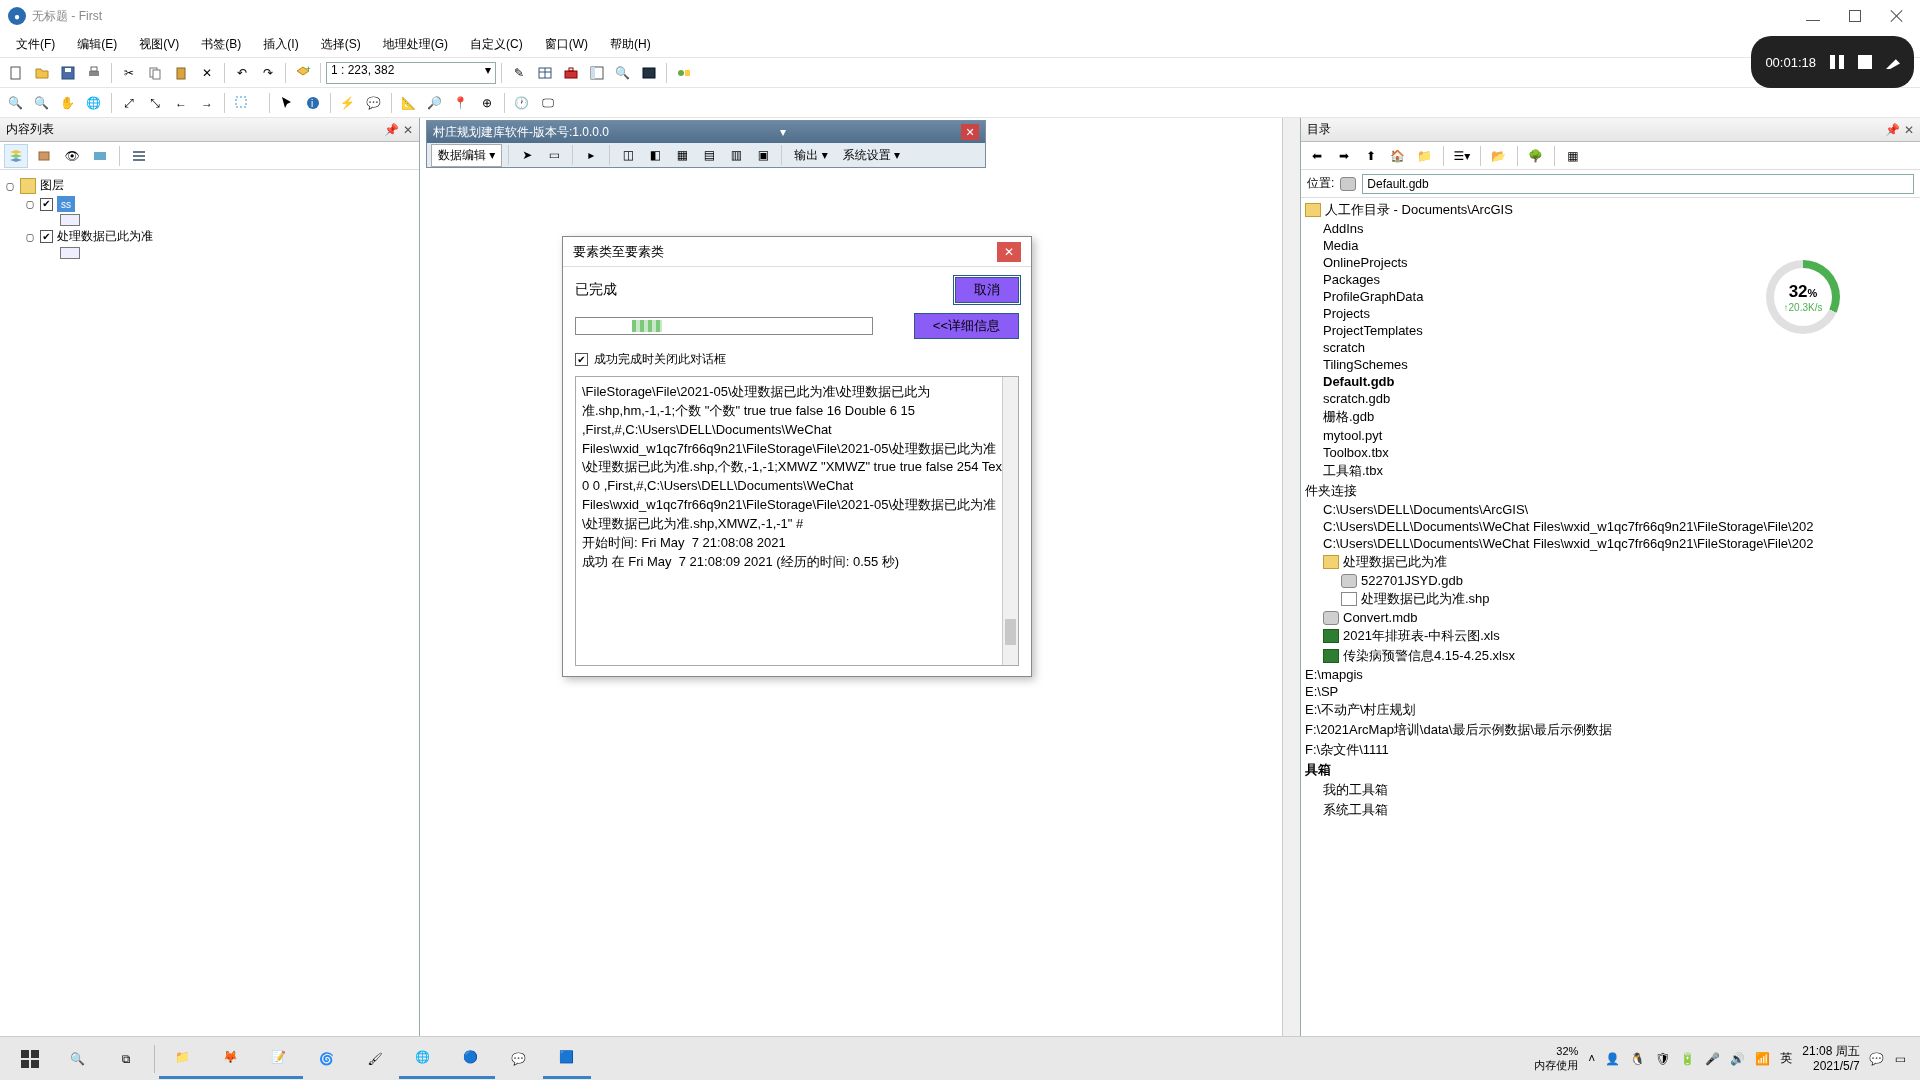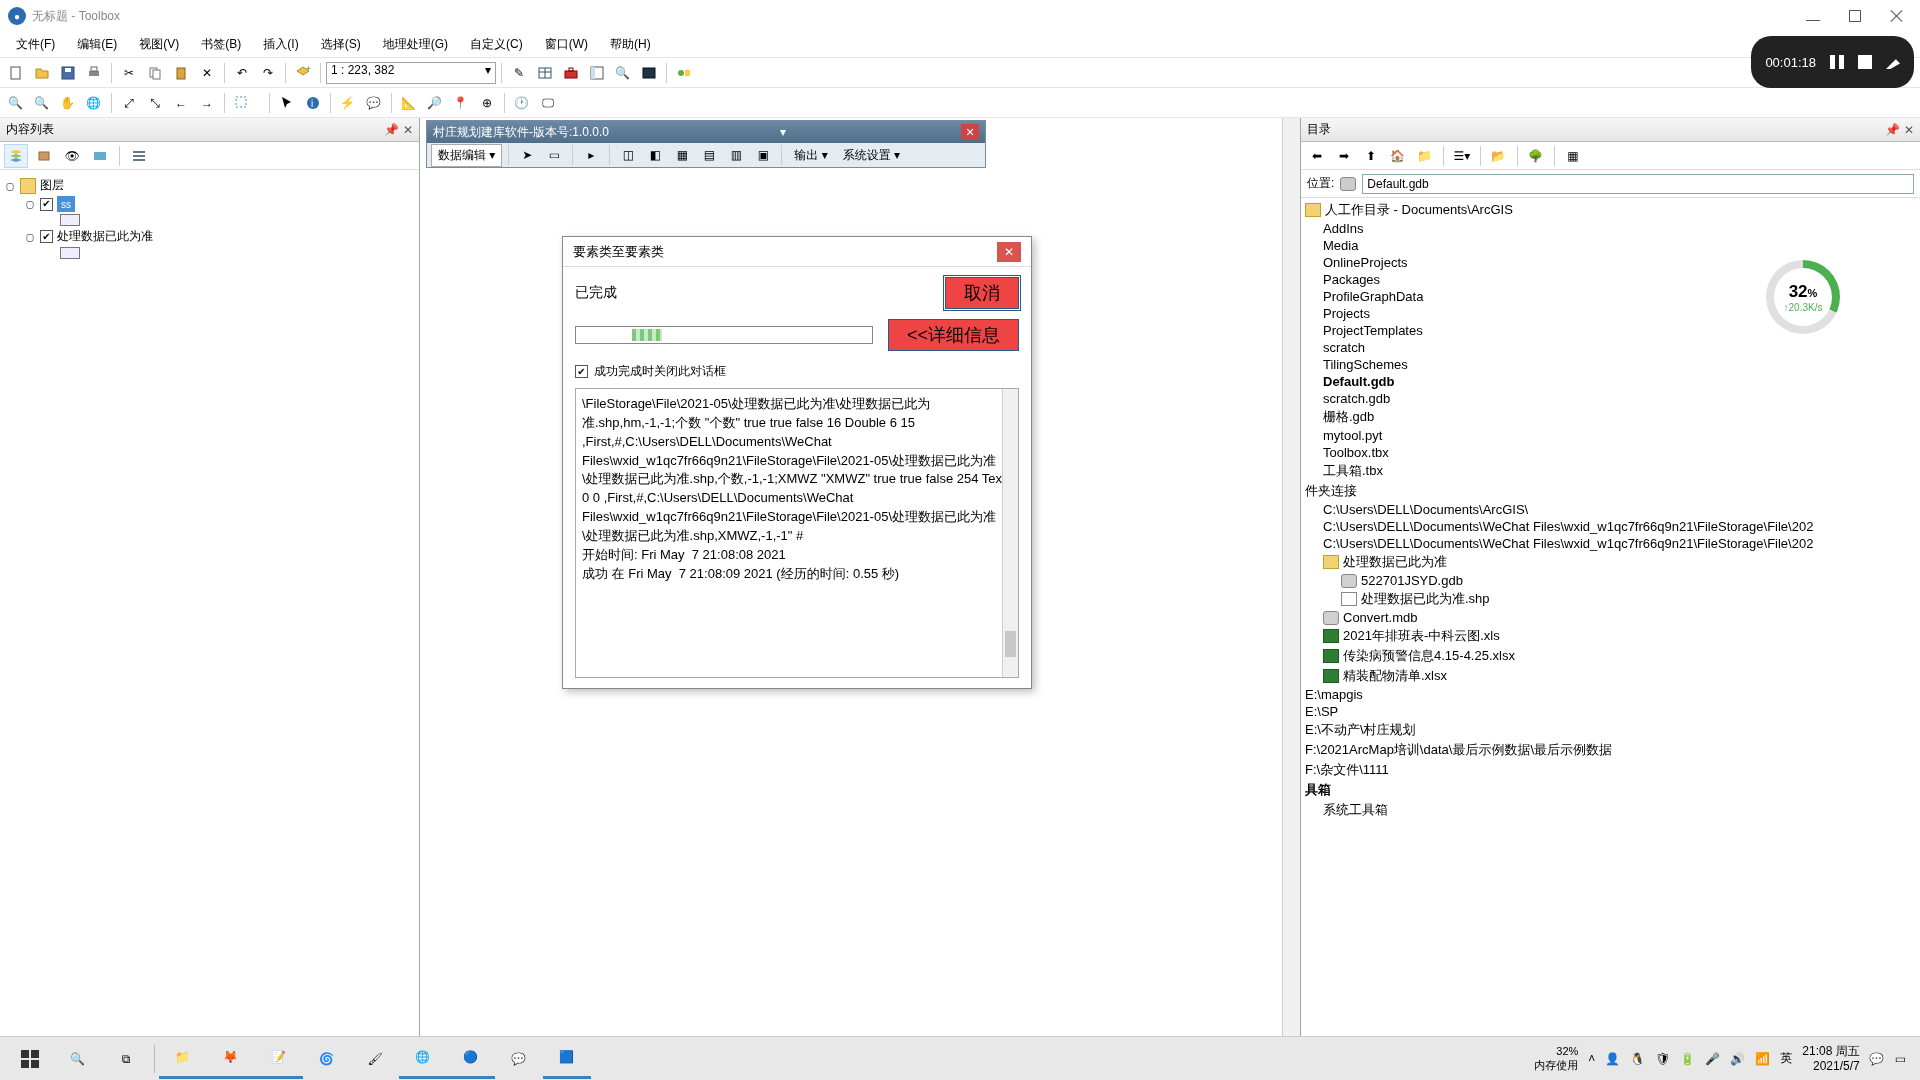--- a/index.html
+++ b/index.html
@@ -52,21 +52,21 @@
 .float-tb .hd { height:22px; background:linear-gradient(#6b88a4,#506d8a); color:#fff; display:flex; align-items:center; padding:0 6px; font-size:12px; }
 .float-tb .hd .x { margin-left:auto; width:18px;height:16px;background:#c44;color:#fff;text-align:center;line-height:16px;font-size:11px; }
 .float-tb .row { height:16px; display:flex; align-items:center; padding:12px 4px; gap:3px; }
 
 
 .dialog { position:absolute; left:142px; top:118px; width:470px; background:#fff; border:1px solid #888; box-shadow:3px 3px 8px rgba(0,0,0,.25); }
 .dialog .dhd { height:30px; display:flex; align-items:center; padding:0 10px; border-bottom:1px solid #ddd; font-size:13px; }
 .dialog .dhd .dx { margin-left:auto;width:24px;height:20px;background:#d9534f;color:#fff;text-align:center;line-height:20px;font-size:12px;cursor:default; }
 .dialog .body { padding:10px 12px; }
 .status-row { display:flex; align-items:center; margin-bottom:10px; }
-.btn { border:1px solid #2b5a8a; background:#ef4444; padding:3px 18px; font-size:18px; cursor:default; }
+.btn { border:1px solid #2b5a8a; background:#8b5cf6; padding:3px 18px; font-size:13px; cursor:default; }
 .btn:focus, .btn.primary { outline:1px solid #2b5a8a; outline-offset:1px; }
 .prog { width:298px; height:18px; border:1px solid #888; background:#fff; position:relative; overflow:hidden; }
 .prog .seg { position:absolute; left:56px; top:2px; width:30px; height:12px; background:repeating-linear-gradient(90deg,#7cc97c 0 4px,#c8e8c8 4px 8px); }
 .details-btn { margin-left:auto; }
 .chk-row { display:flex; align-items:center; gap:6px; margin:12px 0 8px; }
 .log { border:1px solid #aaa; height:290px; padding:6px; font-family:"SimSun",monospace; font-size:13px; line-height:1.45; overflow:auto; white-space:pre-wrap; position:relative; }
 .log .sb { position:absolute; right:0; top:0; bottom:0; width:16px; background:#f0f0f0; border-left:1px solid #ccc; }
 .log .sb .thumb { position:absolute; left:2px; right:2px; bottom:20px; height:26px; background:#c8c8c8; }
 
 
@@ -103,21 +103,21 @@
 .net-ring .inner { width:58px;height:58px;border-radius:50%;background:#fff;display:flex;flex-direction:column;align-items:center;justify-content:center; }
 .net-ring .p { font-size:17px; font-weight:bold; }
 .net-ring .s { font-size:10px; color:#4caf50; }
 
 </style>
 </head>
 <body>
 
 <div class="titlebar">
   <span class="app-icon">●</span>
-  <span>无标题 - Toolbox</span>
+  <span>无标题 - First</span>
   <div class="wbtns">
     <span class="wmin"></span>
     <span class="wmax"></span>
     <span class="wclose"></span>
   </div>
 </div>
 
 <div class="menubar">
   <span>文件(F)</span>
   <span>编辑(E)</span>
@@ -491,41 +491,40 @@
           <span>Convert.mdb</span>
         </div>
         <div class="r" style="padding-left: 18px;">
           <span class="ic xls"></span>
           <span>2021年排班表-中科云图.xls</span>
         </div>
         <div class="r" style="padding-left: 18px;">
           <span class="ic xls"></span>
           <span>传染病预警信息4.15-4.25.xlsx</span>
         </div>
-        <div class="r" style="padding-left: 18px;">
-          <span class="ic xls"></span>
-          <span>精装配物清单.xlsx</span>
-        </div>
         <div class="r" style="padding-left: 0px;">
           <span>E:\mapgis</span>
         </div>
         <div class="r" style="padding-left: 0px;">
           <span>E:\SP</span>
         </div>
         <div class="r" style="padding-left: 0px;">
           <span>E:\不动产\村庄规划</span>
         </div>
         <div class="r" style="padding-left: 0px;">
           <span>F:\2021ArcMap培训\data\最后示例数据\最后示例数据</span>
         </div>
         <div class="r" style="padding-left: 0px;">
           <span>F:\杂文件\1111</span>
         </div>
         <div class="r" style="padding-left: 0px; font-weight: bold;">
           <span>具箱</span>
+        </div>
+        <div class="r" style="padding-left: 18px;">
+          <span>我的工具箱</span>
         </div>
         <div class="r" style="padding-left: 18px;">
           <span>系统工具箱</span>
         </div>
       </div>
     <div class="cat-scroll-b"></div>
   </div>
 </div>
 
 <div class="rec-pill">

